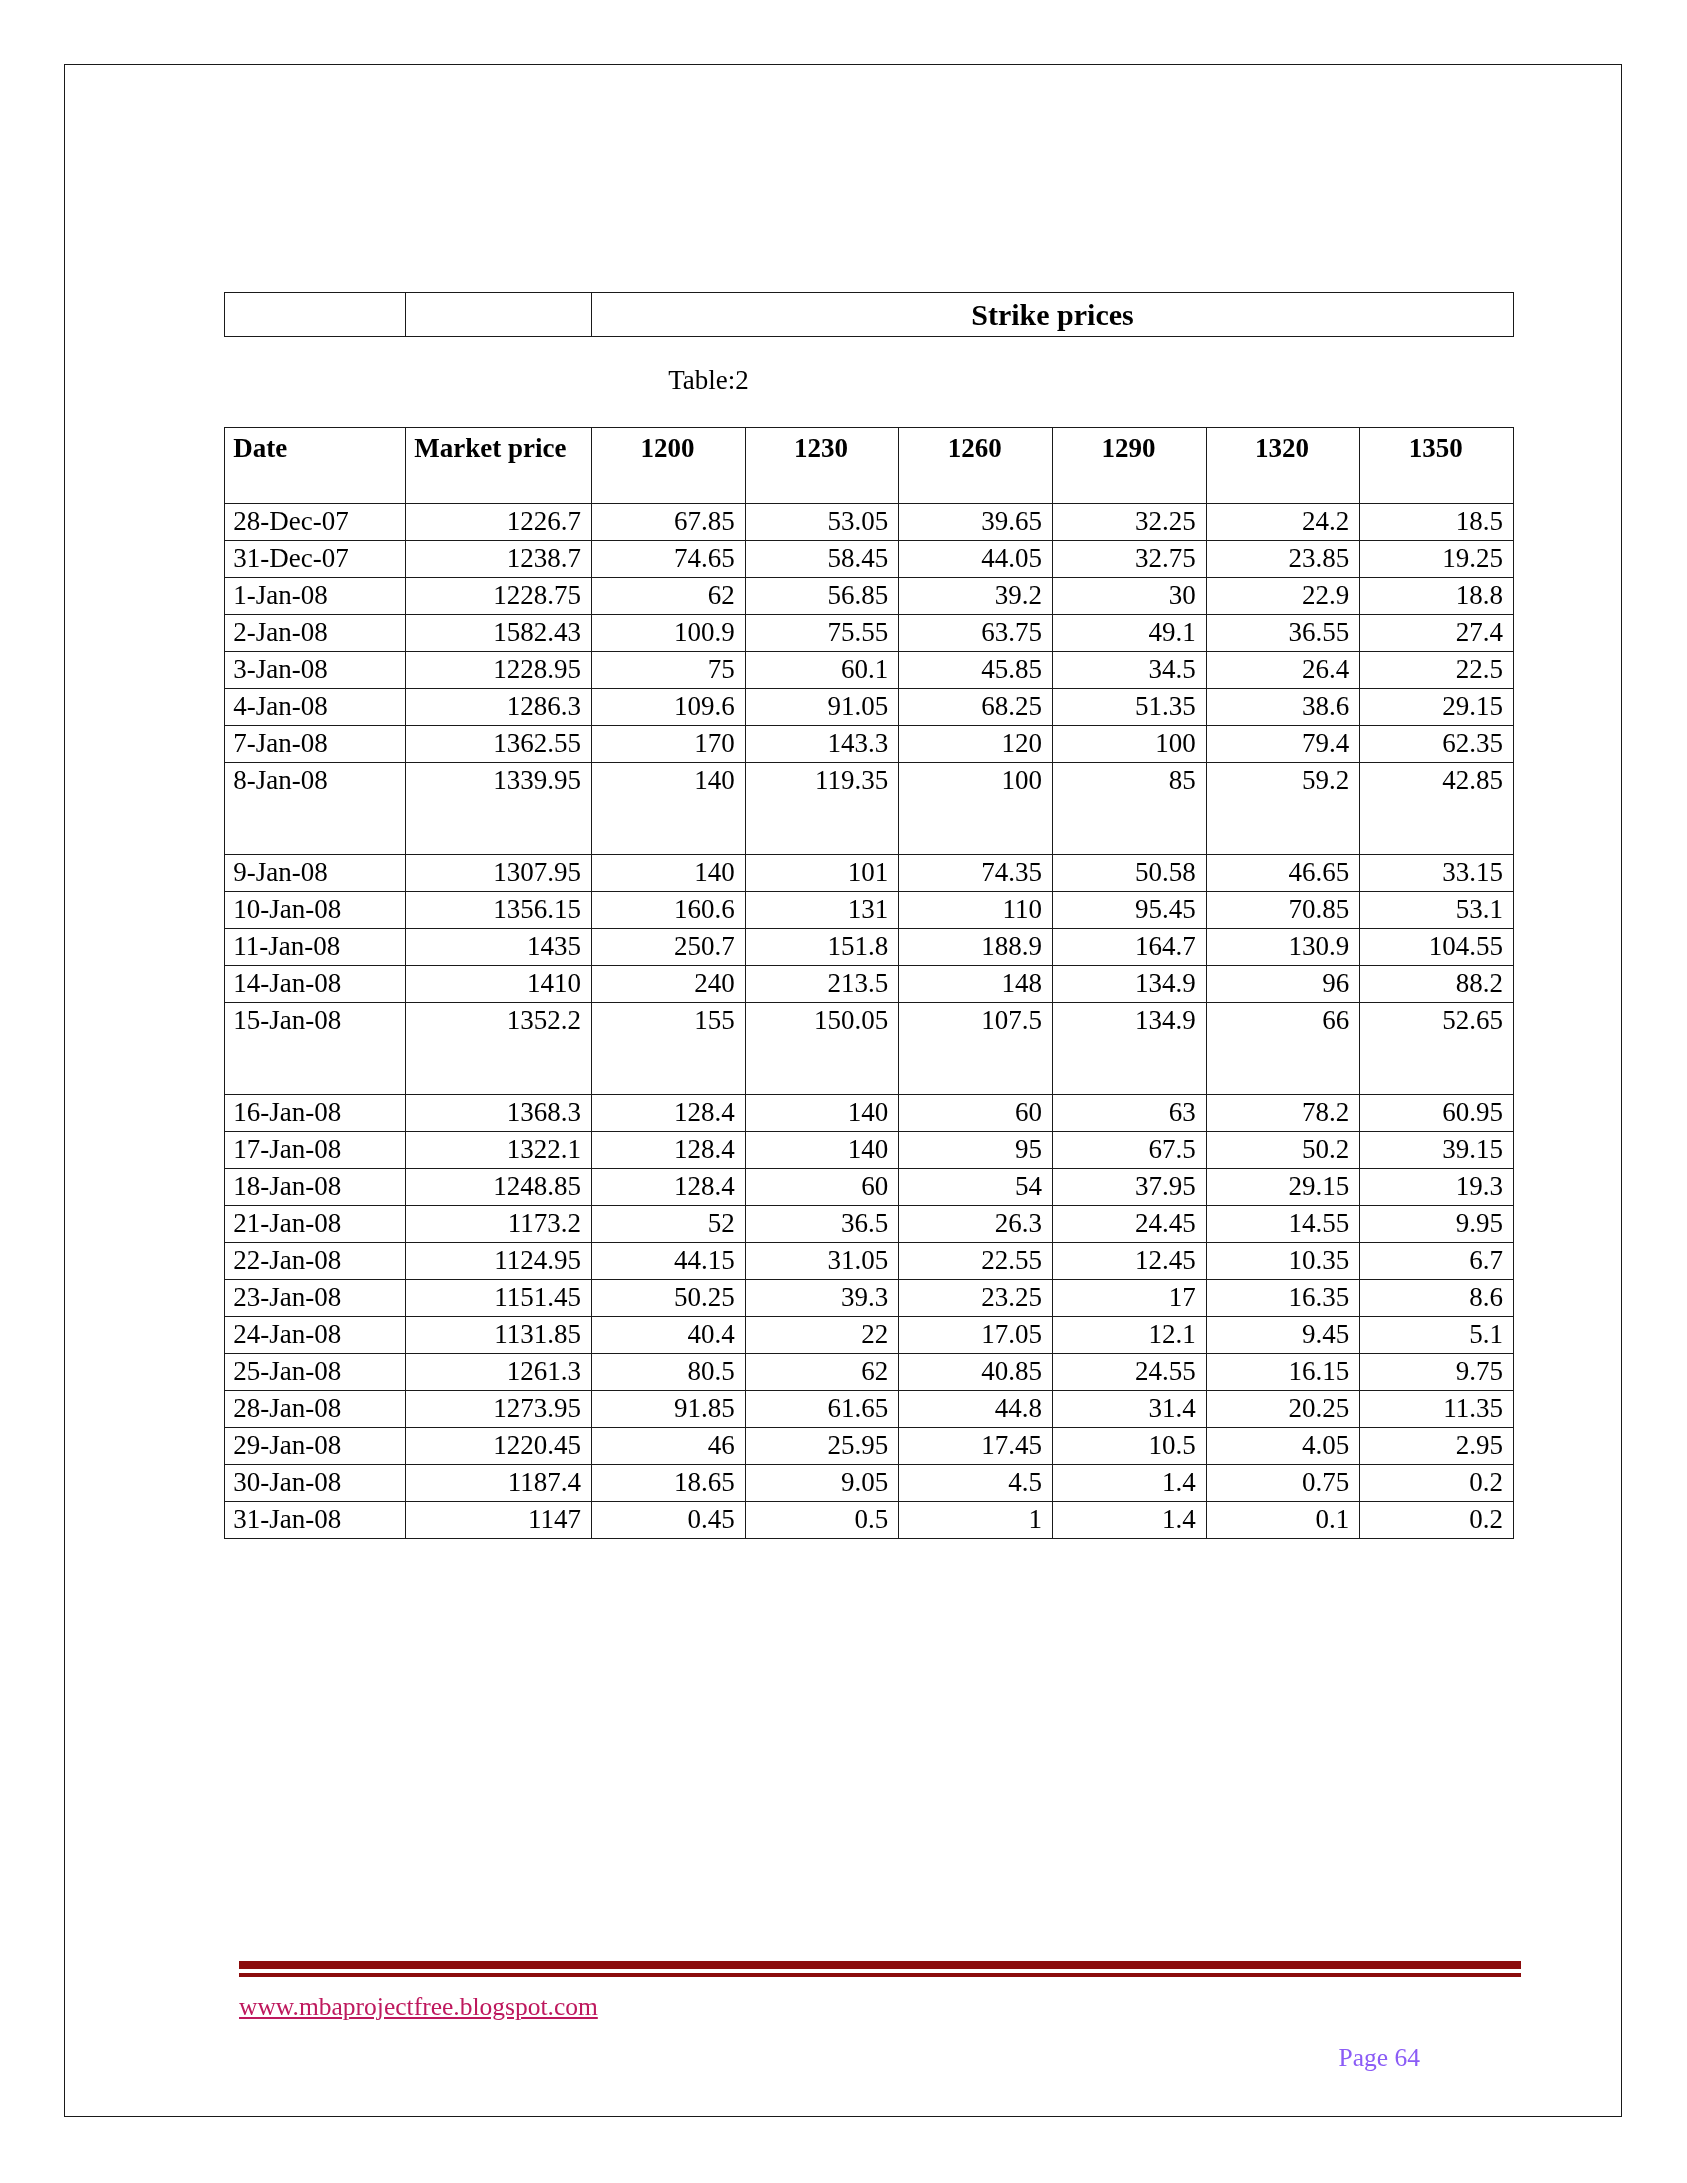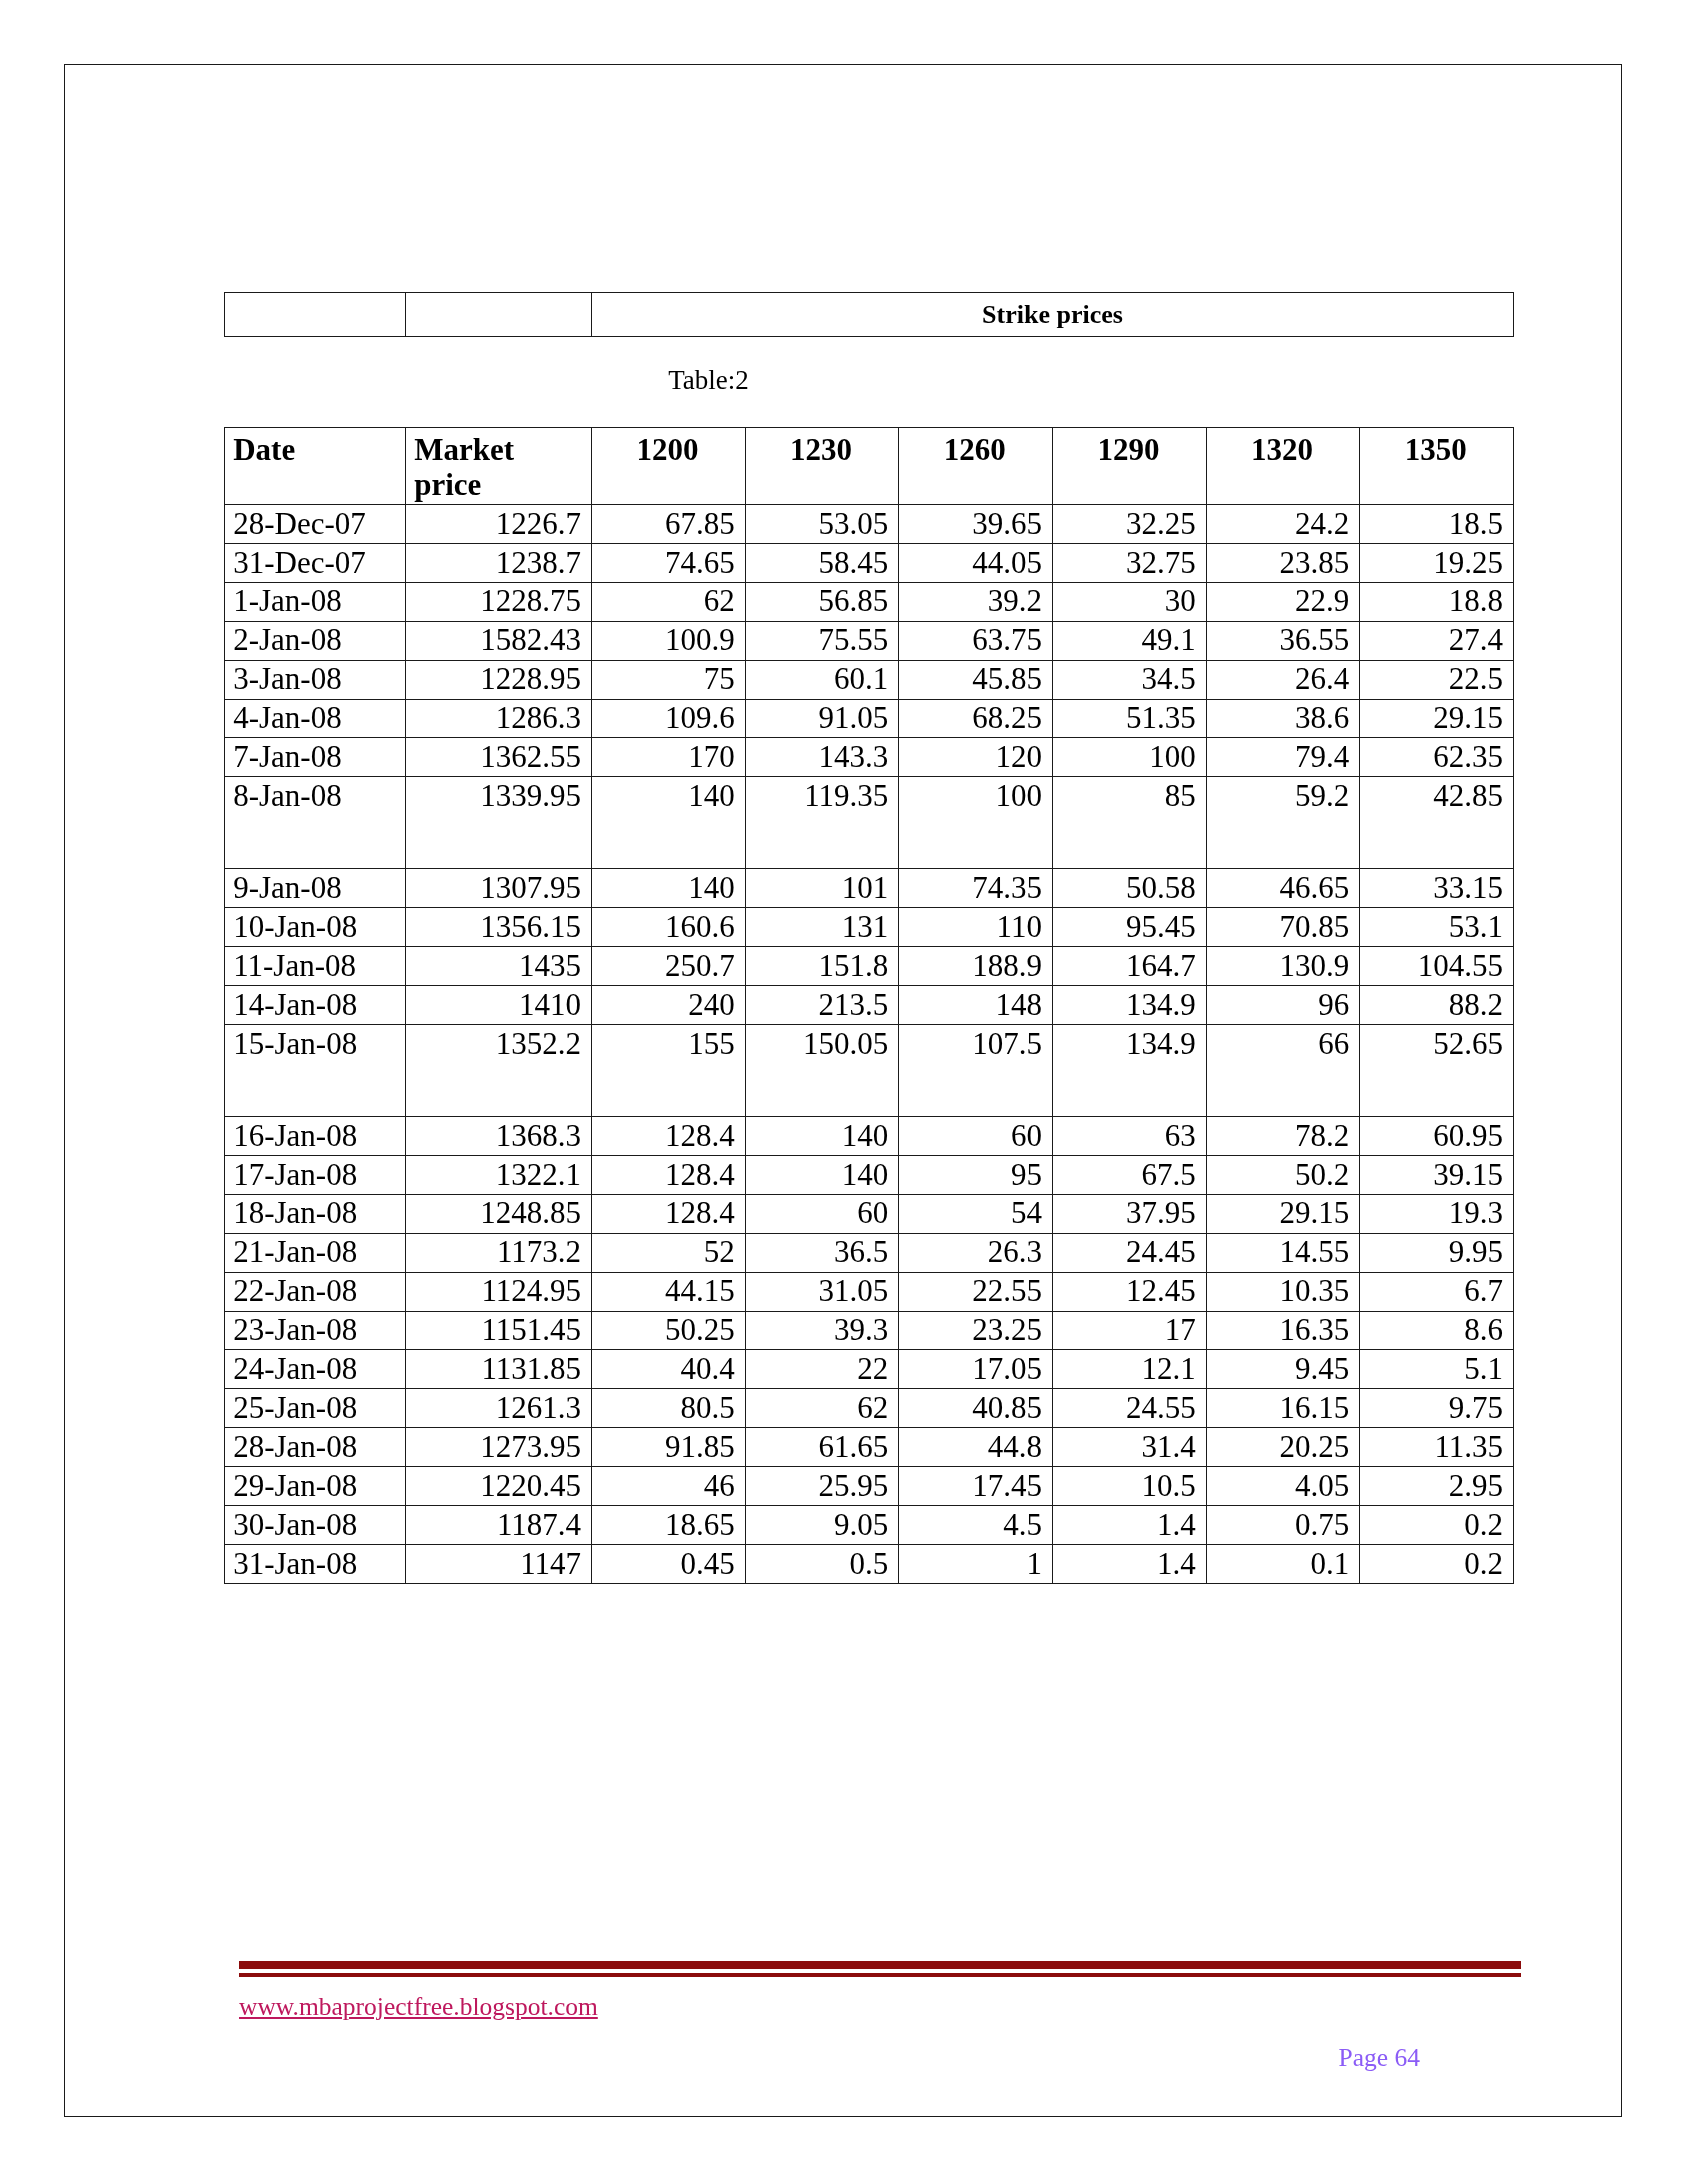--- a/index.html
+++ b/index.html
@@ -45,41 +45,41 @@
     border: 1.6px solid #1a1a1a;
     height: 44px;
     padding: 0 8.2px;
     box-sizing: border-box;
   }
   table.strike-banner td.c1 { width: 181px; }
   table.strike-banner td.c2 { width: 186px; }
   table.strike-banner td.c3 {
     text-align: center;
     font-weight: bold;
-    font-size: 26px;
+    font-size: 30px;
     vertical-align: middle;
   }
 
   
   .table-caption {
     text-align: center;
     font-size: 27px;
     margin-top: 28px;
     margin-bottom: 8px;
     padding-right: 321px;
     letter-spacing: 0px;
   }
 
   
   table.data-table {
     border-collapse: collapse;
     width: 1290px;
     table-layout: fixed;
     margin-top: 31px;
-    font-size: 31px;
+    font-size: 27px;
     padding-left: 28px;
   }
   table.data-table th,
   table.data-table td {
     border: 1.6px solid #1a1a1a;
     padding: 1.6px 10px 1.6px 8.2px;
     box-sizing: border-box;
     vertical-align: top;
     line-height: 1.12;
   }

